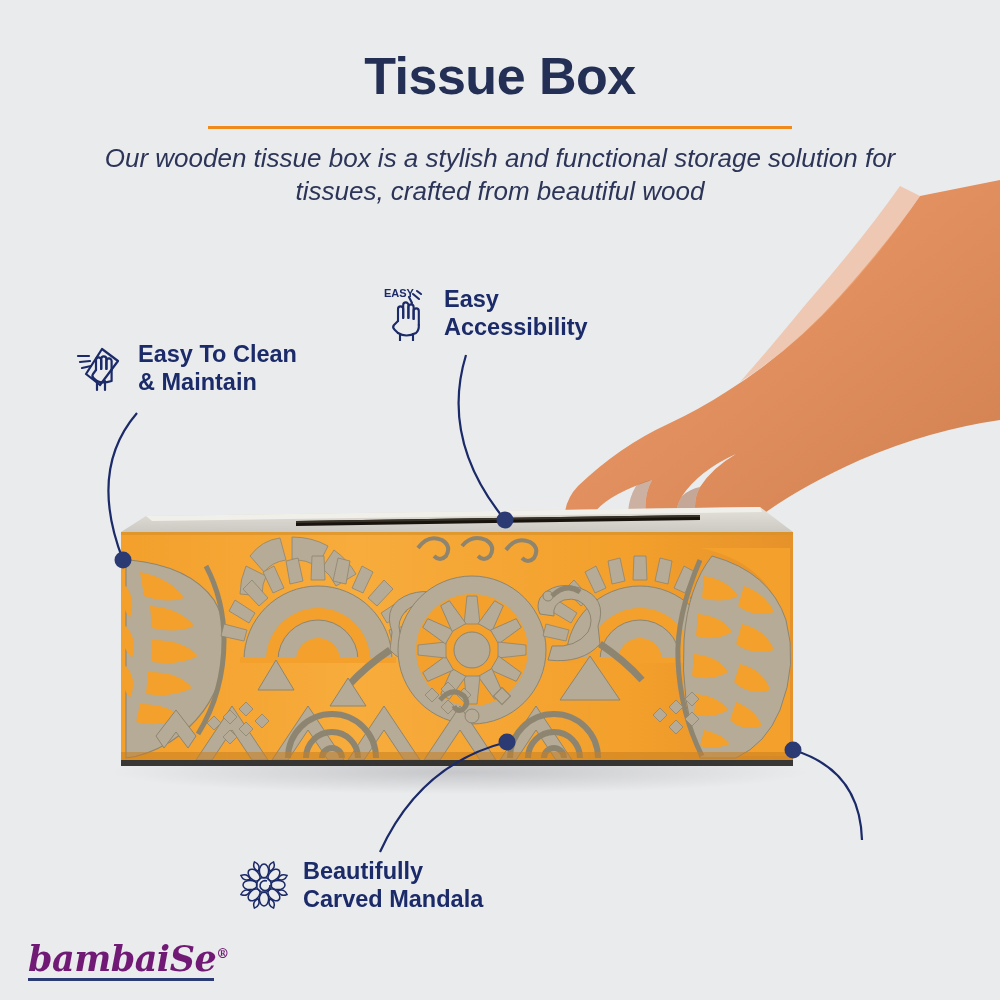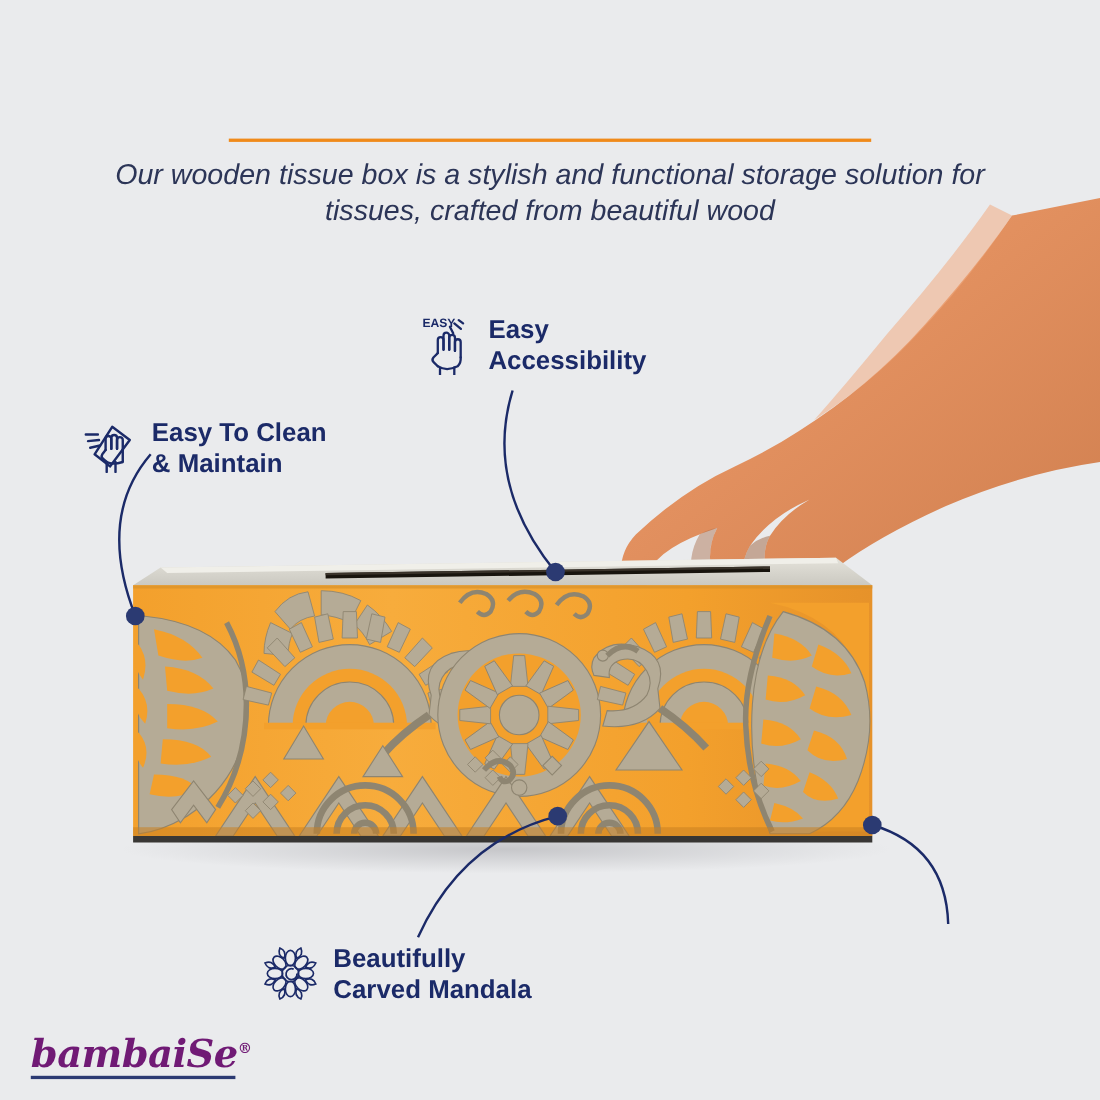--- a/index.html
+++ b/index.html
@@ -62,21 +62,21 @@
     display: block;
   }
   .feature .ftext {
     font-size: 23.5px;
     font-weight: bold;
     color: #1b2a68;
     line-height: 28px;
     white-space: pre-line;
   }
 
-  #feat-clean      { left: 72px;  top: 340px; margin-top: 39px; }
+  #feat-clean      { left: 72px;  top: 340px; }
   #feat-access     { left: 382px; top: 285px; }
   #feat-mandala    { left: 235px; top: 856px; }
   #feat-lightweight{ left: 724px; top: 846px; }
 
   
   #product {
     position: absolute;
     left: 0;
     top: 0;
     width: 1000px;
@@ -376,20 +376,21 @@
       <path d="M793 750 Q860 770 862 840"></path>
     </g>
     <g fill="#2b3a72">
       <circle cx="123" cy="560" r="8.5"></circle>
       <circle cx="505" cy="520" r="8.5"></circle>
       <circle cx="507" cy="742" r="8.5"></circle>
       <circle cx="793" cy="750" r="8.5"></circle>
     </g>
   </svg>
 
+  <div class="title">Tissue Box</div>
   <div class="divider"></div>
   <div class="subtitle">Our wooden tissue box is a stylish and functional storage solution for tissues, crafted from beautiful wood</div>
 
   <div class="feature" id="feat-clean">
     <svg class="ficon" width="56" height="56" viewBox="0 0 56 56">
       <g fill="none" stroke="#1b2a68" stroke-width="2.2" stroke-linecap="round" stroke-linejoin="round">
         <path d="M6 16 L17 16 M8 22 L18 21 M10 28 L19 26"></path>
         <path d="M30 9 L46 21 L28 45 L14 34 Z"></path>
         <path d="M24 30 L24 20 a2.6 2.6 0 0 1 5.2 0 L29.2 29"></path>
         <path d="M29.2 29 L29.2 19 a2.6 2.6 0 0 1 5.2 0 L34.4 29"></path>

